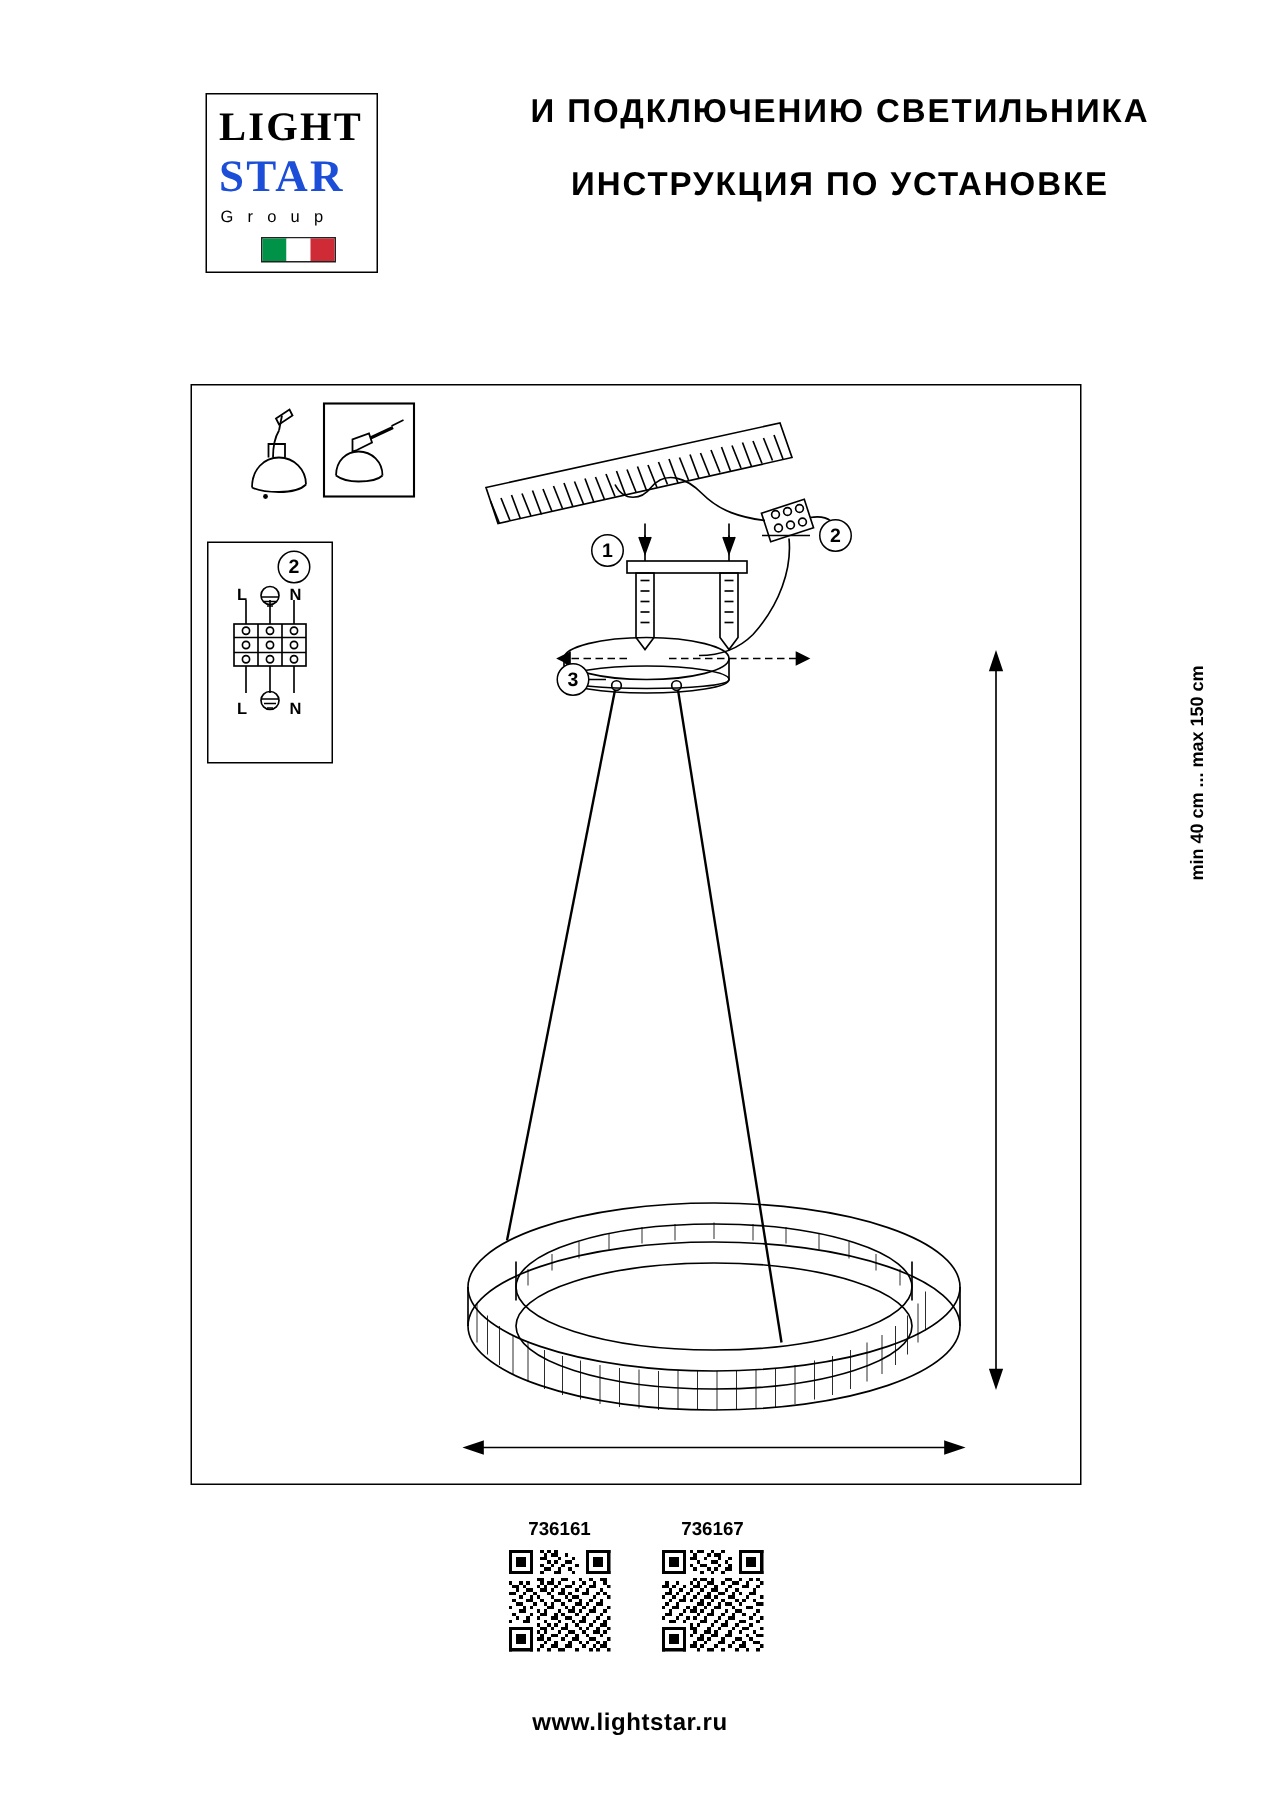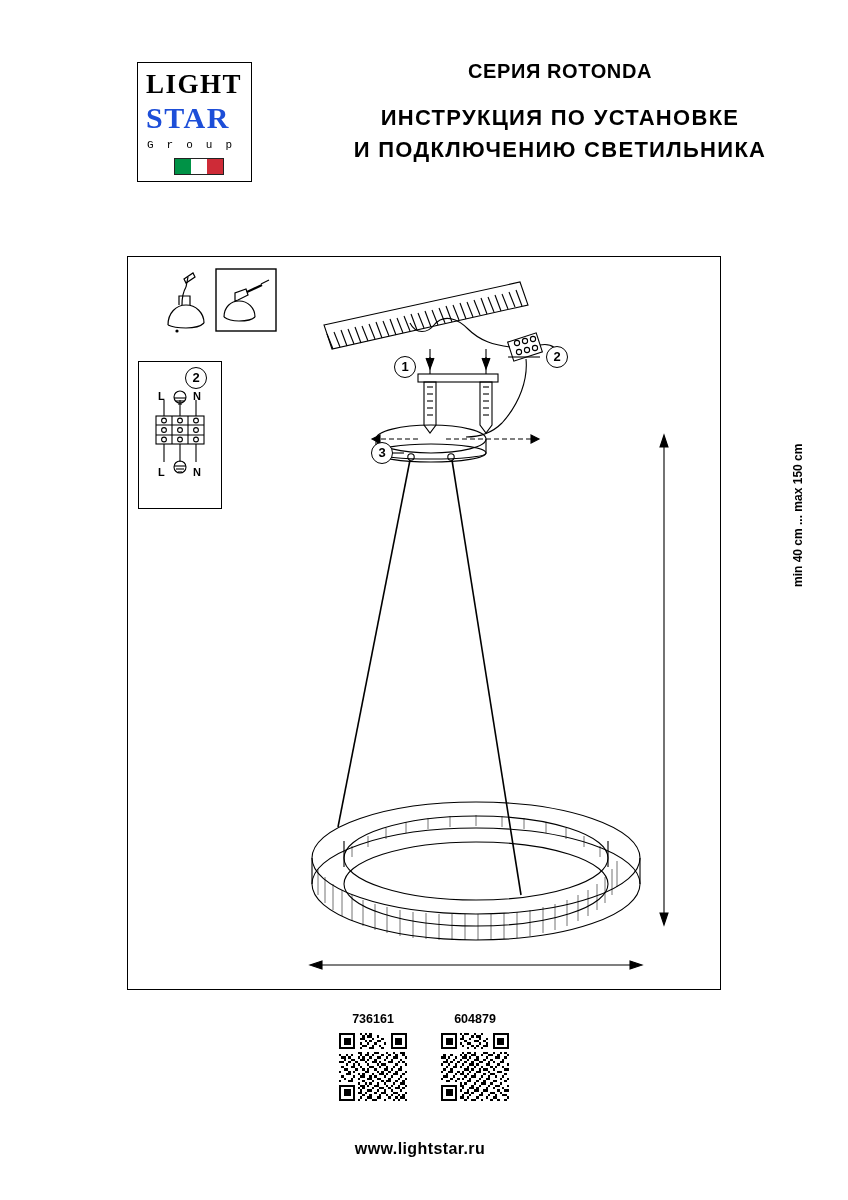--- a/index.html
+++ b/index.html
@@ -56,21 +56,21 @@
     letter-spacing: 1.5px;
     font-family: "Liberation Serif", serif;
     color: #1d4ed8;
     line-height: 1;
   }
   .logo-group {
     position: absolute;
     left: 9px; top: 76px;
     font-size: 11px;
     letter-spacing: 3.2px;
-    font-family: Liberation Mono, monospace;
+    font-family: Liberation Sans, sans-serif;
     color: #000;
     text-align: center;
   }
   .flag {
     position: absolute;
     left: 36px; top: 95px;
     width: 48px;
     height: 15px;
     display: flex;
     border: 0.5px solid #222;
@@ -208,23 +208,22 @@
       <div class="logo-star">STAR</div>
       <div class="logo-group">G r o u p</div>
       <div class="flag">
         <span style="background:#009246"></span>
         <span style="background:#ffffff"></span>
         <span style="background:#ce2b37"></span>
       </div>
     </div>
 
     <div class="header-lines">
-      <div class="h-series">СЕРИЯ ROTONDA</div>
+      <div class="h-title" style="margin-top:0">И ПОДКЛЮЧЕНИЮ СВЕТИЛЬНИКА</div>
       <div class="h-title">ИНСТРУКЦИЯ ПО УСТАНОВКЕ</div>
-      <div class="h-title" style="margin-top:0">И ПОДКЛЮЧЕНИЮ СВЕТИЛЬНИКА</div>
     </div>
 
   </div>
 
   <div class="frame">
 
     <div class="icon-tools">
       <svg width="145" height="70" viewBox="0 0 145 70">
         <g fill="none" stroke="#000" stroke-width="1.2">
 
@@ -675,21 +674,21 @@
             <rect x="14" y="28" width="2" height="1"></rect>
             <rect x="19" y="28" width="1" height="1"></rect>
             <rect x="23" y="28" width="1" height="1"></rect>
             <rect x="25" y="28" width="1" height="1"></rect>
             <rect x="28" y="28" width="1" height="1"></rect>
         </g>
       </svg>
     </div>
 
     <div class="qr-item" style="left:312px; top:0;">
-      <div class="qr-code-label">604879</div>
+      <div class="qr-code-label">736167</div>
       <svg class="qr-img" viewBox="0 0 29 29" shape-rendering="crispEdges">
         <rect width="29" height="29" fill="#fff"></rect>
         <g fill="#000">
           <rect x="0" y="0" width="7" height="1"></rect>
             <rect x="0" y="0" width="1" height="7"></rect>
           <rect x="6" y="0" width="1" height="7"></rect>
             <rect x="0" y="6" width="7" height="1"></rect>
           <rect x="2" y="2" width="3" height="3"></rect>
           <rect x="22" y="0" width="7" height="1"></rect>
             <rect x="22" y="0" width="1" height="7"></rect>

